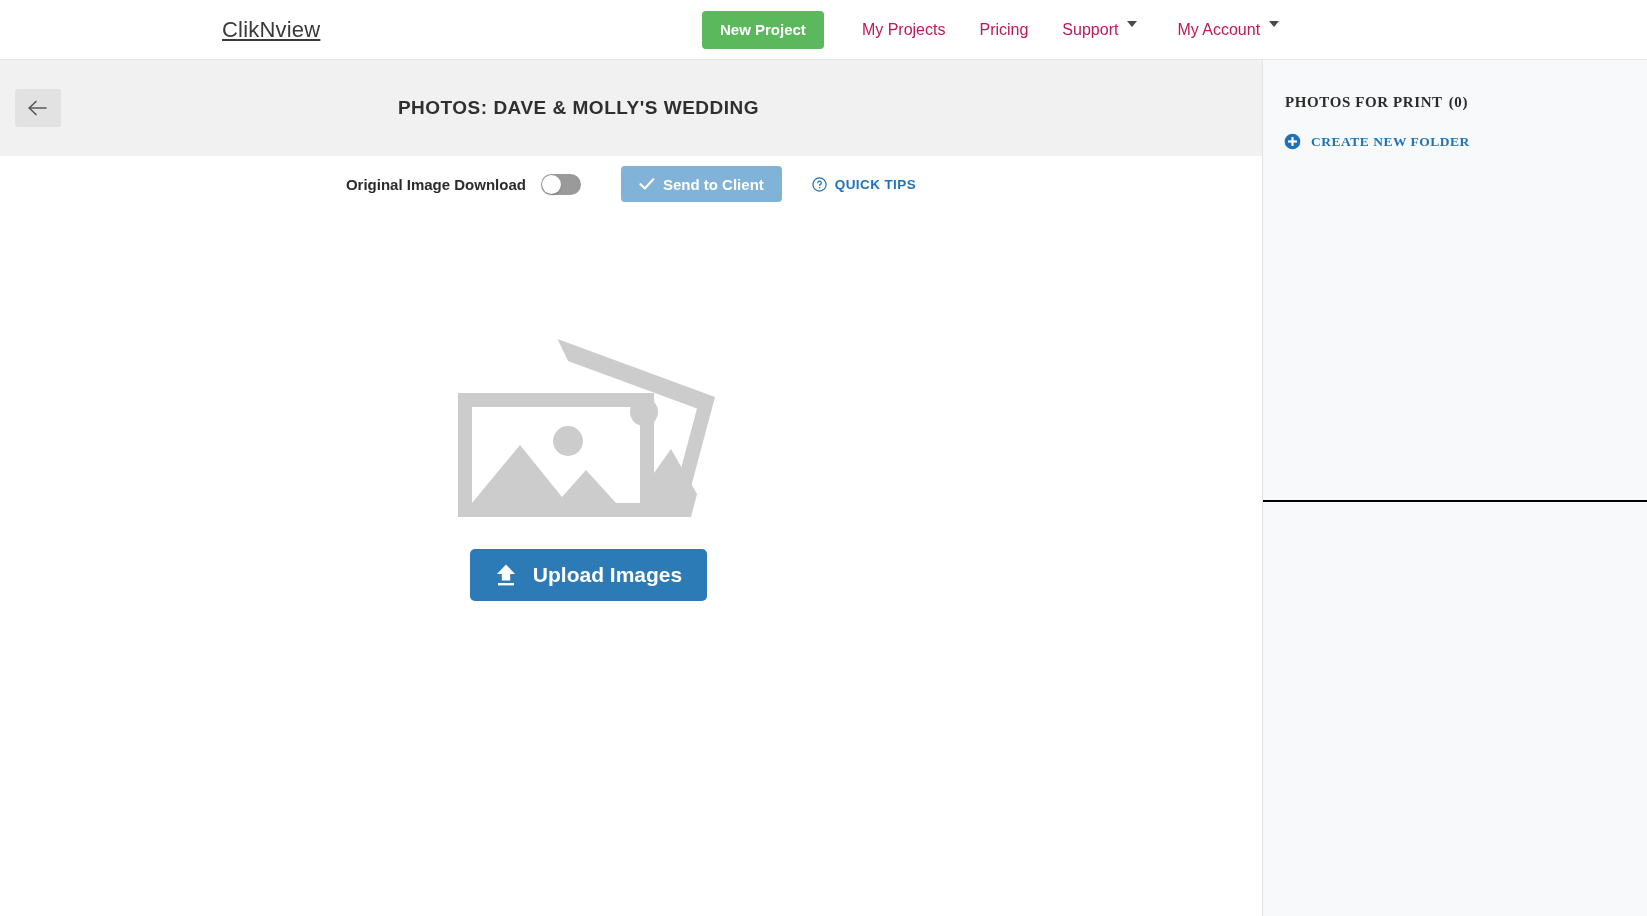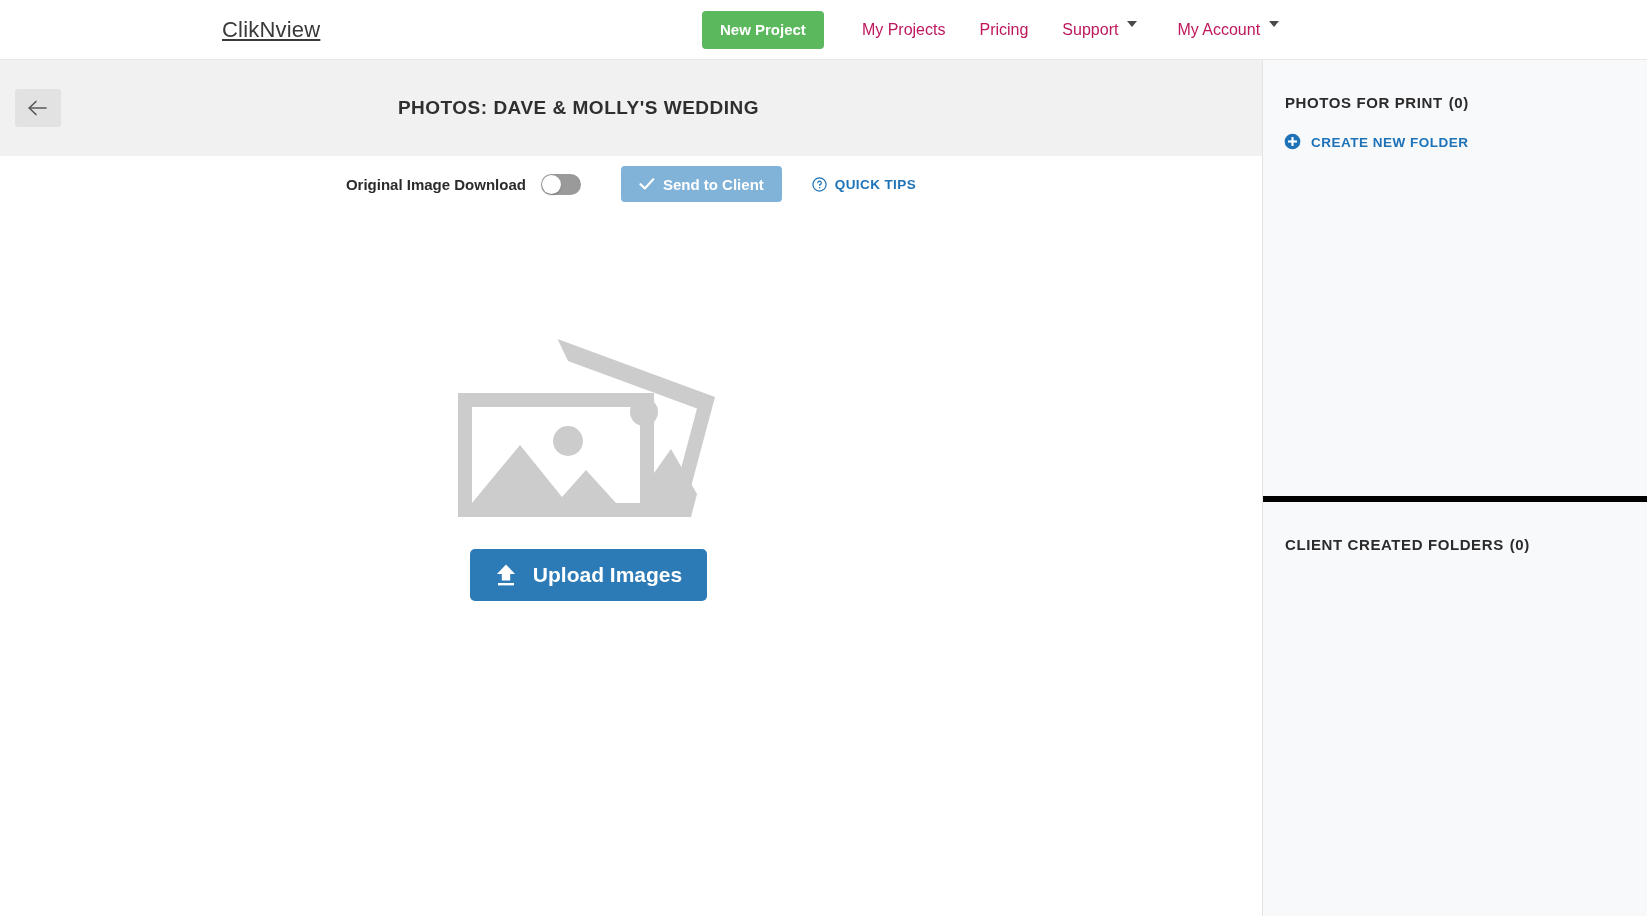--- a/index.html
+++ b/index.html
@@ -244,21 +244,21 @@
     position: absolute;
     top: 60px;
     left: 1262px;
     width: 385px;
     height: 856px;
     background: #f8f9fb;
     border-left: 1px solid #e1e3e6;
   }
 
   .side-section { position: relative; }
-  .side-section.first { height: 442px; border-bottom: 6px solid #000000; }
+  .side-section.first { height: 442px; border-bottom: 2px solid #000000; font-family: Liberation Serif, serif; }
   .side-section.second { height: 413px; }
 
   .side-heading {
     padding: 34px 0 0 22px;
     font-size: 15px;
     font-weight: 700;
     letter-spacing: 0.6px;
     color: #2b2b2b;
     text-transform: uppercase;
     white-space: nowrap;
@@ -384,19 +384,14 @@
     <a class="create-folder" href="#">
       <svg class="plus-ico" width="17" height="17" viewBox="0 0 18 18">
         <circle cx="9" cy="9" r="8.3" fill="#1d72b8"></circle>
         <rect x="4.3" y="7.85" width="9.4" height="2.3" fill="#ffffff"></rect>
         <rect x="7.85" y="4.3" width="2.3" height="9.4" fill="#ffffff"></rect>
       </svg>
       <span>CREATE NEW FOLDER</span>
     </a>
   </section>
 
-  <section class="side-section second">
-    <div class="side-heading">
-      <span>CLIENT CREATED FOLDERS</span><span class="count">(0)</span>
-    </div>
-  </section>
 
 </aside>
 
 </body></html>

